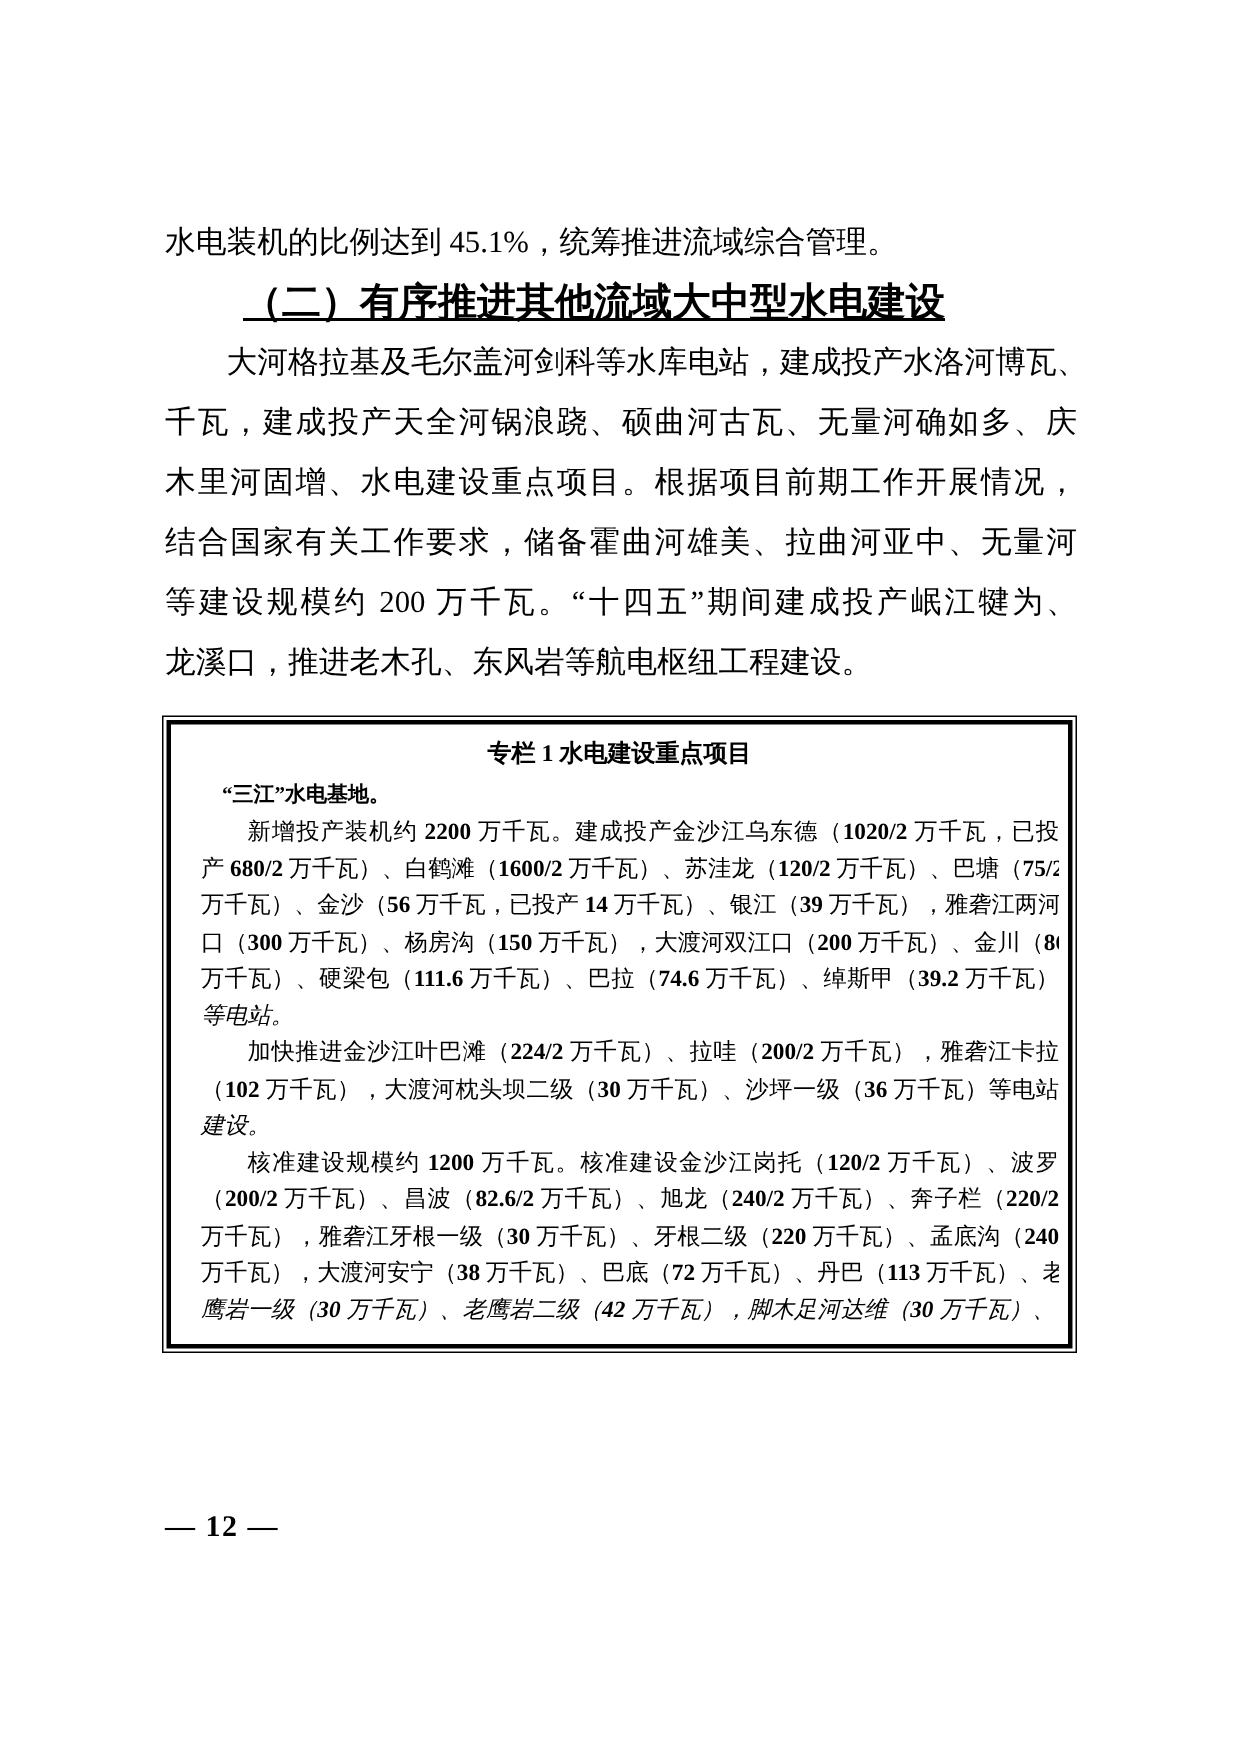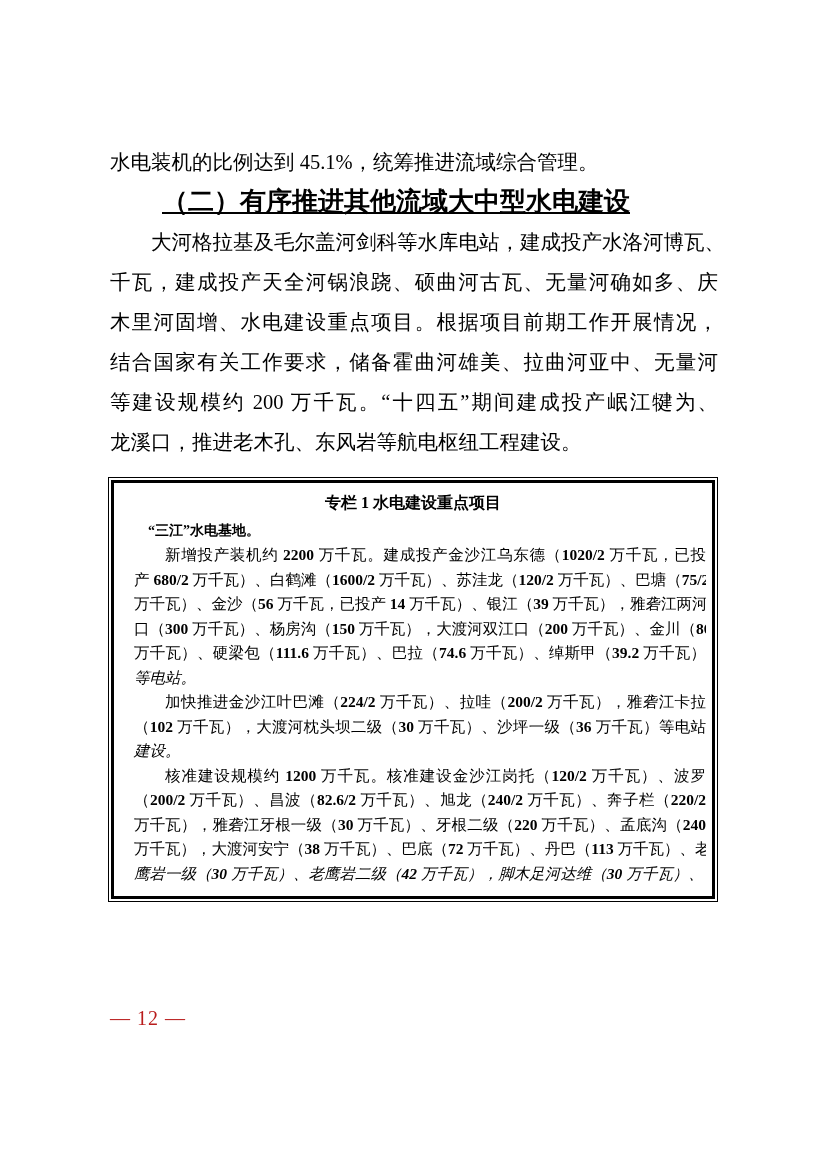--- a/index.html
+++ b/index.html
@@ -89,21 +89,22 @@
   .box-para .box-line:last-child { text-align-last: left; font-style: italic; }
   .box-line b { font-weight: bold; }
   
   .footer {
     position: absolute;
     left: 110px;
     top: 1003px;
     font-size: 20px;
     line-height: 30px;
     letter-spacing: 1px;
-    color: #b91c1c;
+    color: #000000;
+    font-weight: bold;
   }
 </style>
 </head>
 <body>
 
 <div class="page">
   <div class="content">
 
     <div class="para no-indent">
         <div class="para-line">水电装机的比例达到 45.1%，统筹推进流域综合管理。</div>

